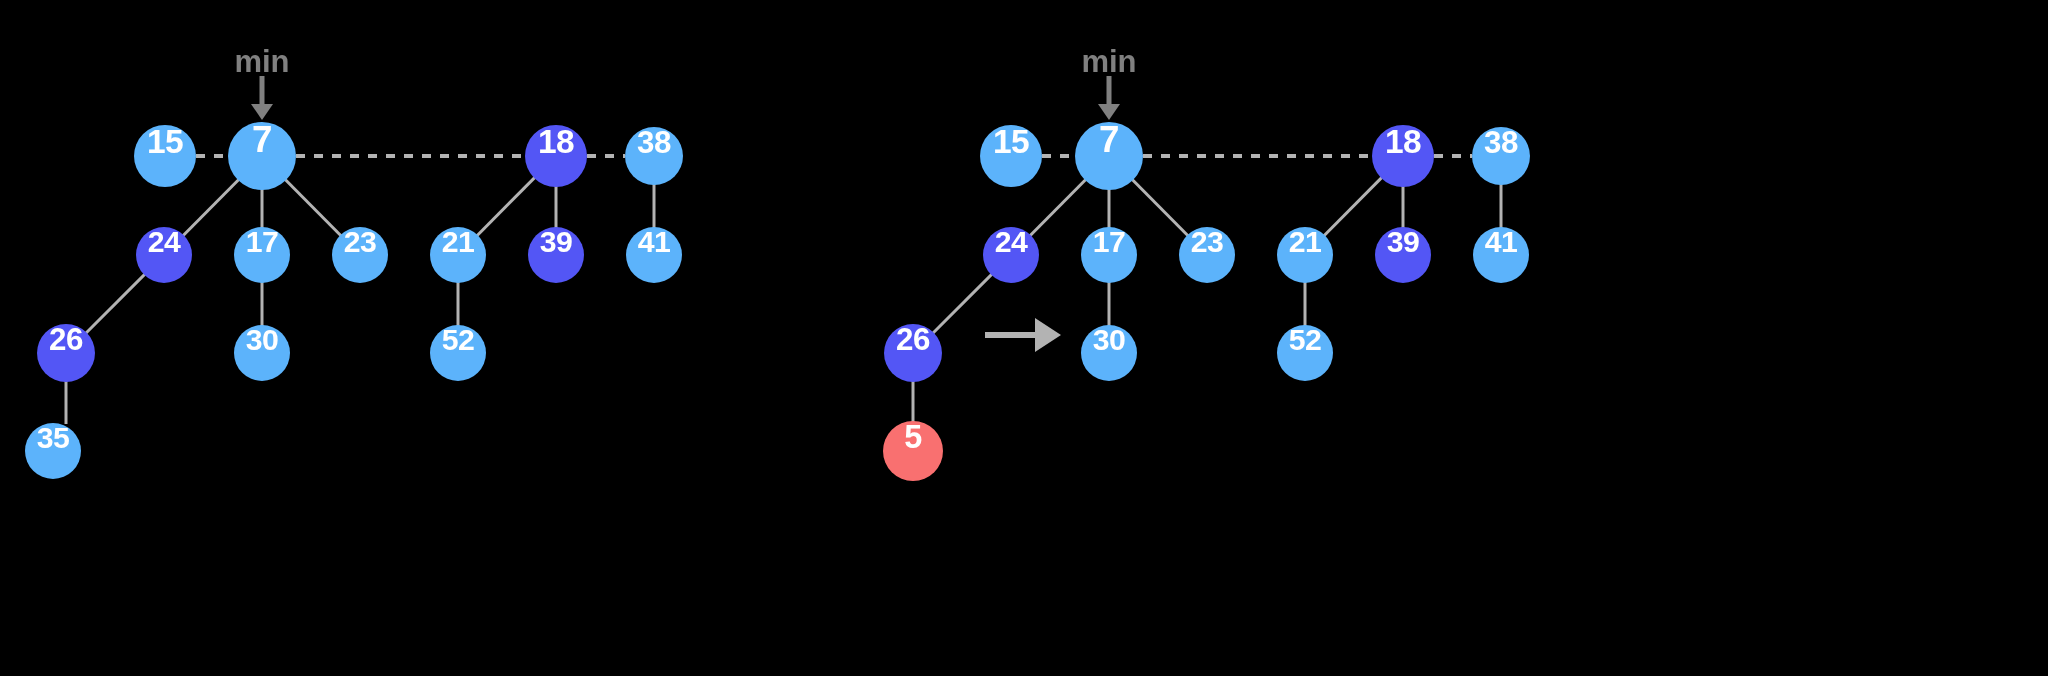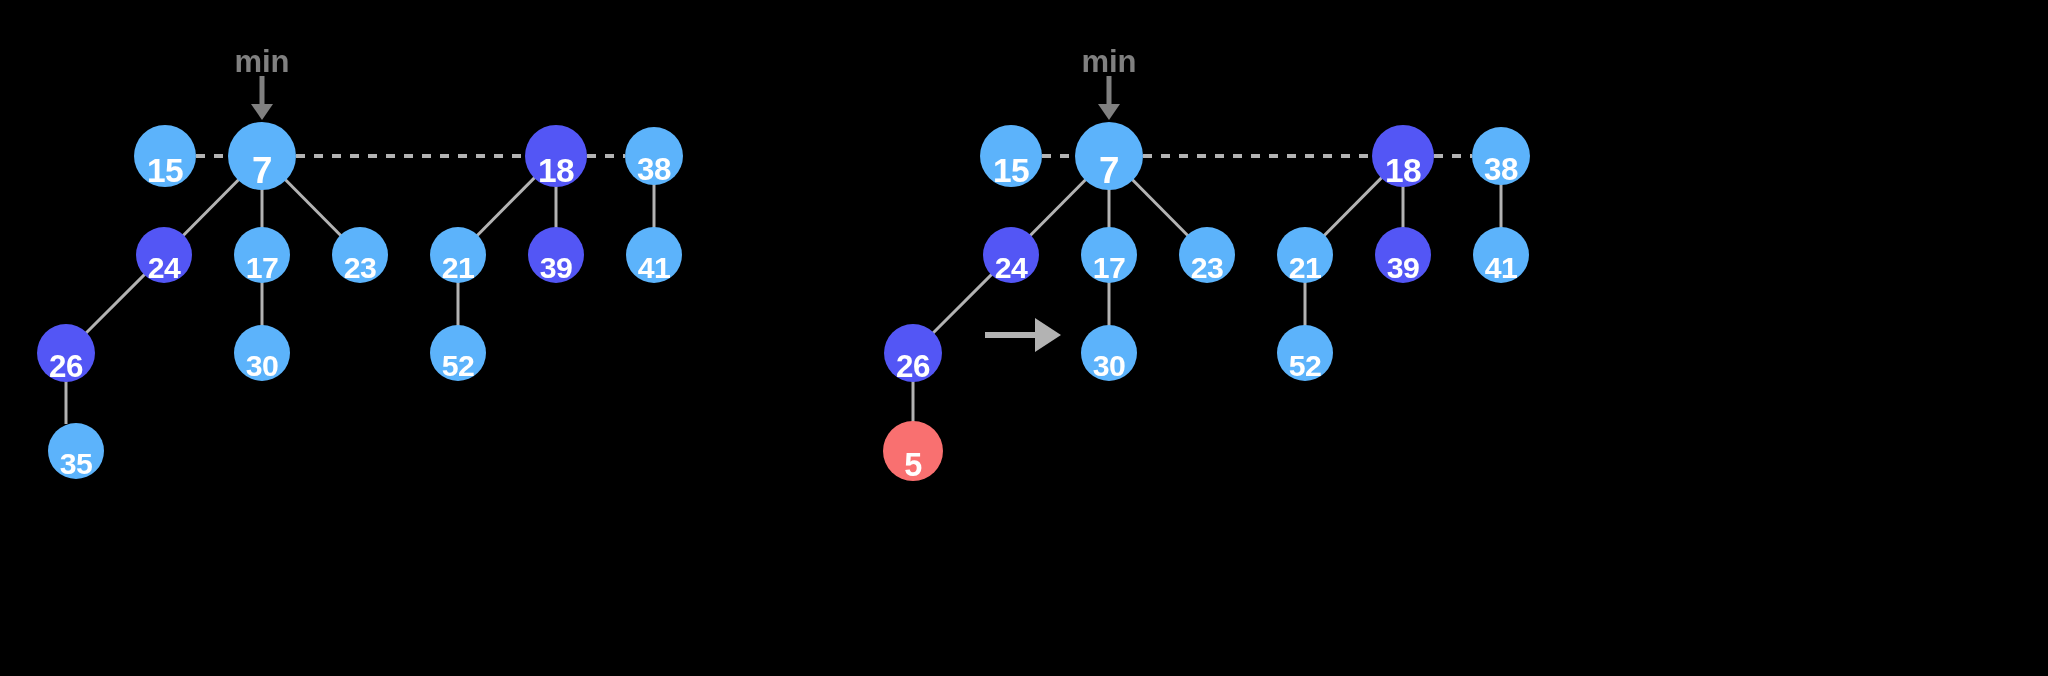--- a/index.html
+++ b/index.html
@@ -8,21 +8,21 @@
     width:2048px;height:676px;
     background:#000000;
     font-family:"Liberation Sans", sans-serif;
     overflow:hidden;
   }
   .svg-layer{position:absolute;left:0;top:0;width:2048px;height:676px;}
   .node{
     position:absolute;
     border-radius:50%;
     display:flex;
-    align-items:flex-end;
+    align-items:flex-start;
     justify-content:center;
     color:#ffffff;
     font-weight:bold;
     letter-spacing:-0.5px;
     box-sizing:border-box;
     user-select:none;
   }
   .node-label{pointer-events:none;line-height:1;}
   .min-label{
     position:absolute;
@@ -110,21 +110,21 @@
       </div>
       <div class="node" style="left: 37px; top: 324px; width: 58px; height: 58px; background: rgb(83, 86, 245); font-size: 31.32px; color: rgb(255, 255, 255);">
         <span class="node-label">26</span>
       </div>
       <div class="node" style="left: 234px; top: 325px; width: 56px; height: 56px; background: rgb(92, 179, 251); font-size: 30.24px; color: rgb(255, 255, 255);">
         <span class="node-label">30</span>
       </div>
       <div class="node" style="left: 430px; top: 325px; width: 56px; height: 56px; background: rgb(92, 179, 251); font-size: 30.24px; color: rgb(255, 255, 255);">
         <span class="node-label">52</span>
       </div>
-      <div class="node" style="left: 48px; top: 423px; width: 56px; height: 56px; background: rgb(92, 179, 251); font-size: 30.24px; color: rgb(255, 255, 255);">
+      <div class="node" style="left: 25px; top: 423px; width: 56px; height: 56px; background: rgb(92, 179, 251); font-size: 30.24px; color: rgb(255, 255, 255);">
         <span class="node-label">35</span>
       </div>
       <div class="node" style="left: 980px; top: 125px; width: 62px; height: 62px; background: rgb(92, 179, 251); font-size: 33.48px; color: rgb(255, 255, 255);">
         <span class="node-label">15</span>
       </div>
       <div class="node" style="left: 1075px; top: 122px; width: 68px; height: 68px; background: rgb(92, 179, 251); font-size: 36.72px; color: rgb(255, 255, 255);">
         <span class="node-label">7</span>
       </div>
       <div class="node" style="left: 1372px; top: 125px; width: 62px; height: 62px; background: rgb(83, 86, 245); font-size: 33.48px; color: rgb(255, 255, 255);">
         <span class="node-label">18</span>

